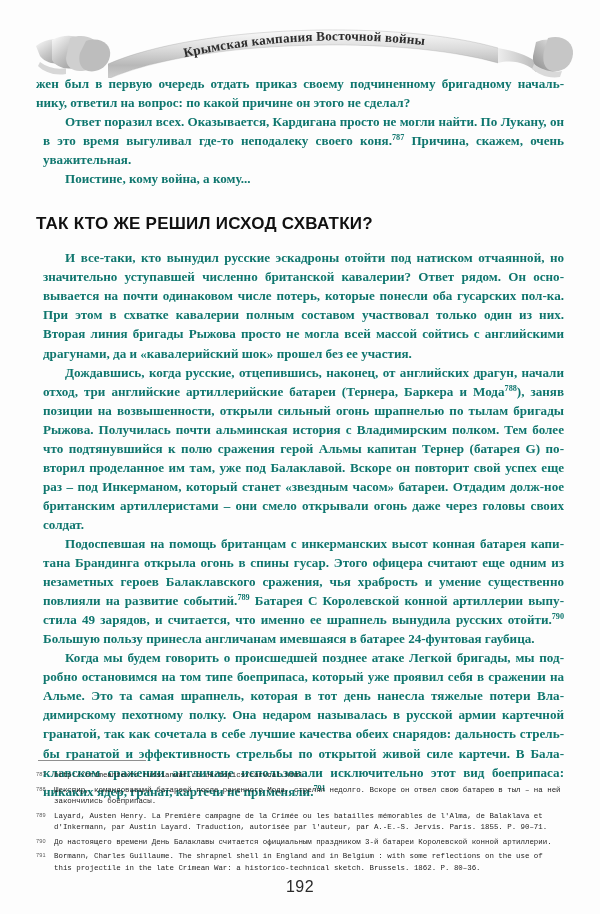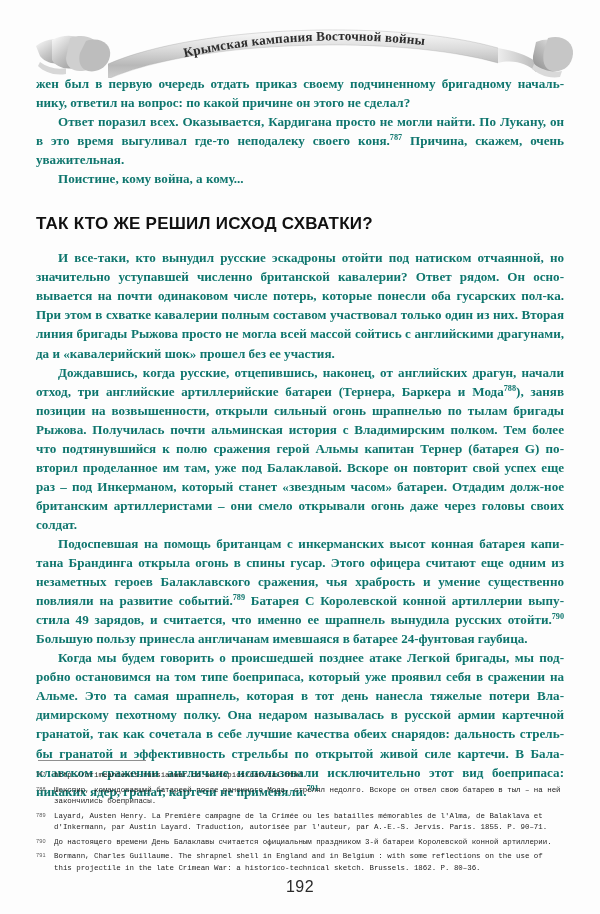--- a/index.html
+++ b/index.html
@@ -51,21 +51,21 @@
   p.body {
     margin: 0;
     font-size: 13.1px;
     line-height: 19.05px;
     text-align: justify;
     text-indent: 0;
     color: #0f766e;
     hyphens: manual;
     font-weight: bold;
   }
-  p.body.indent { text-indent: 22px; }
+  p.body.indent { text-indent: 22px; margin-left: 7px; }
 
   .sec-head {
     margin: 0;
     padding: 26px 0 14px 0;
     font-family: "Liberation Sans", sans-serif;
     font-size: 17px;
     font-weight: 700;
     letter-spacing: 0.25px;
     color: #111;
     text-align: left;

